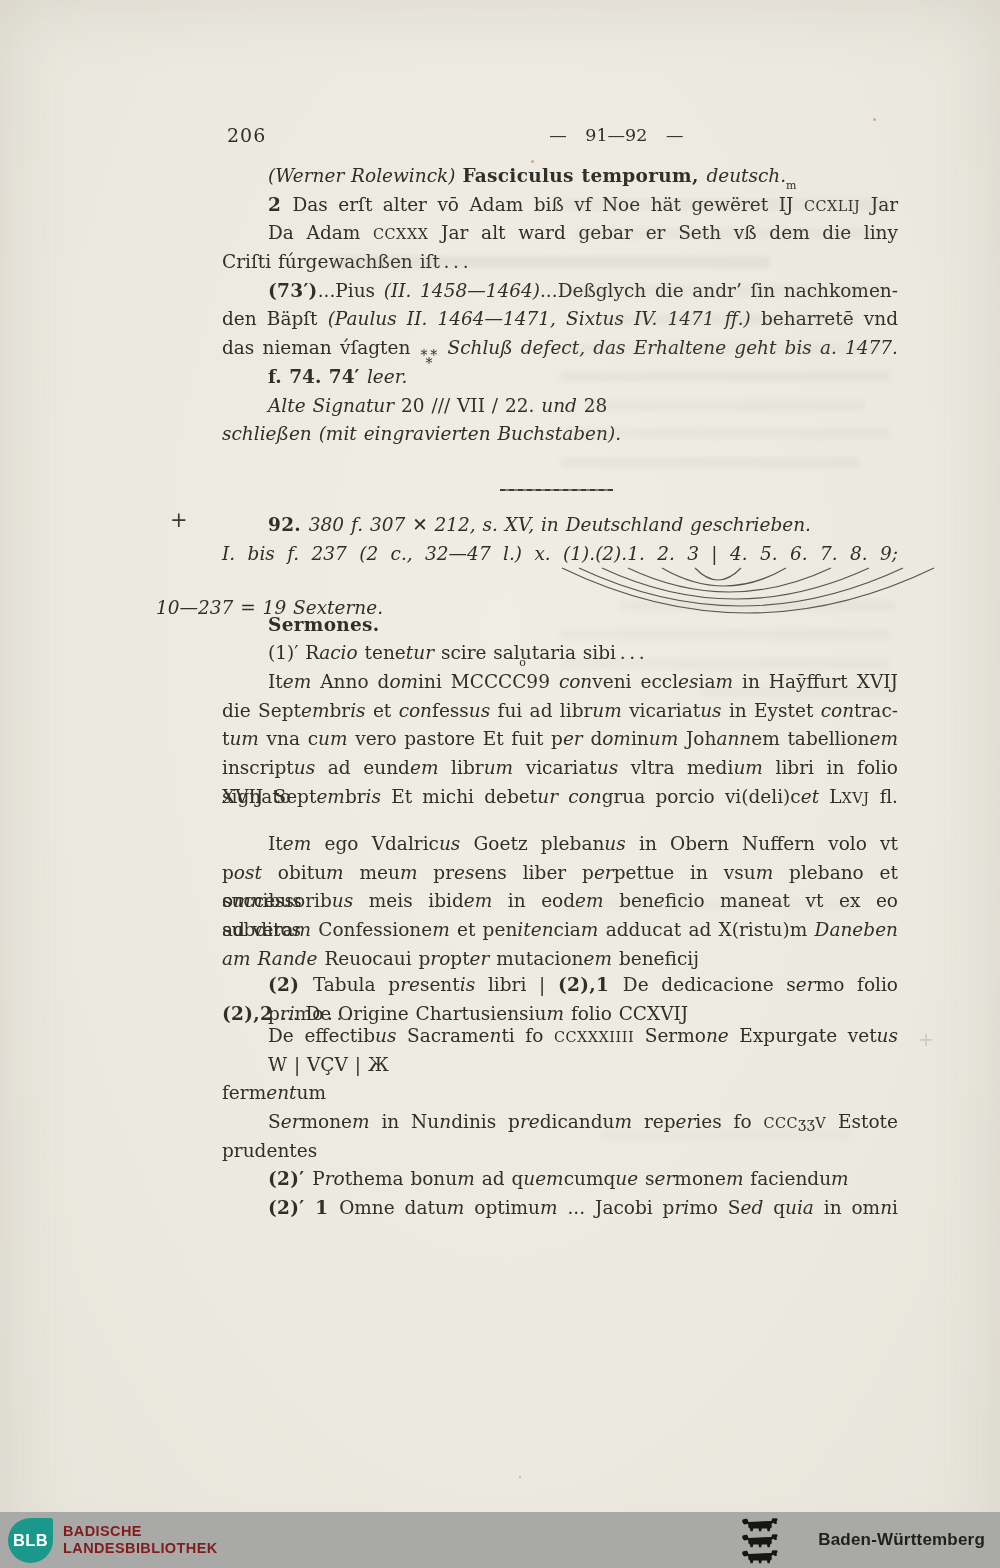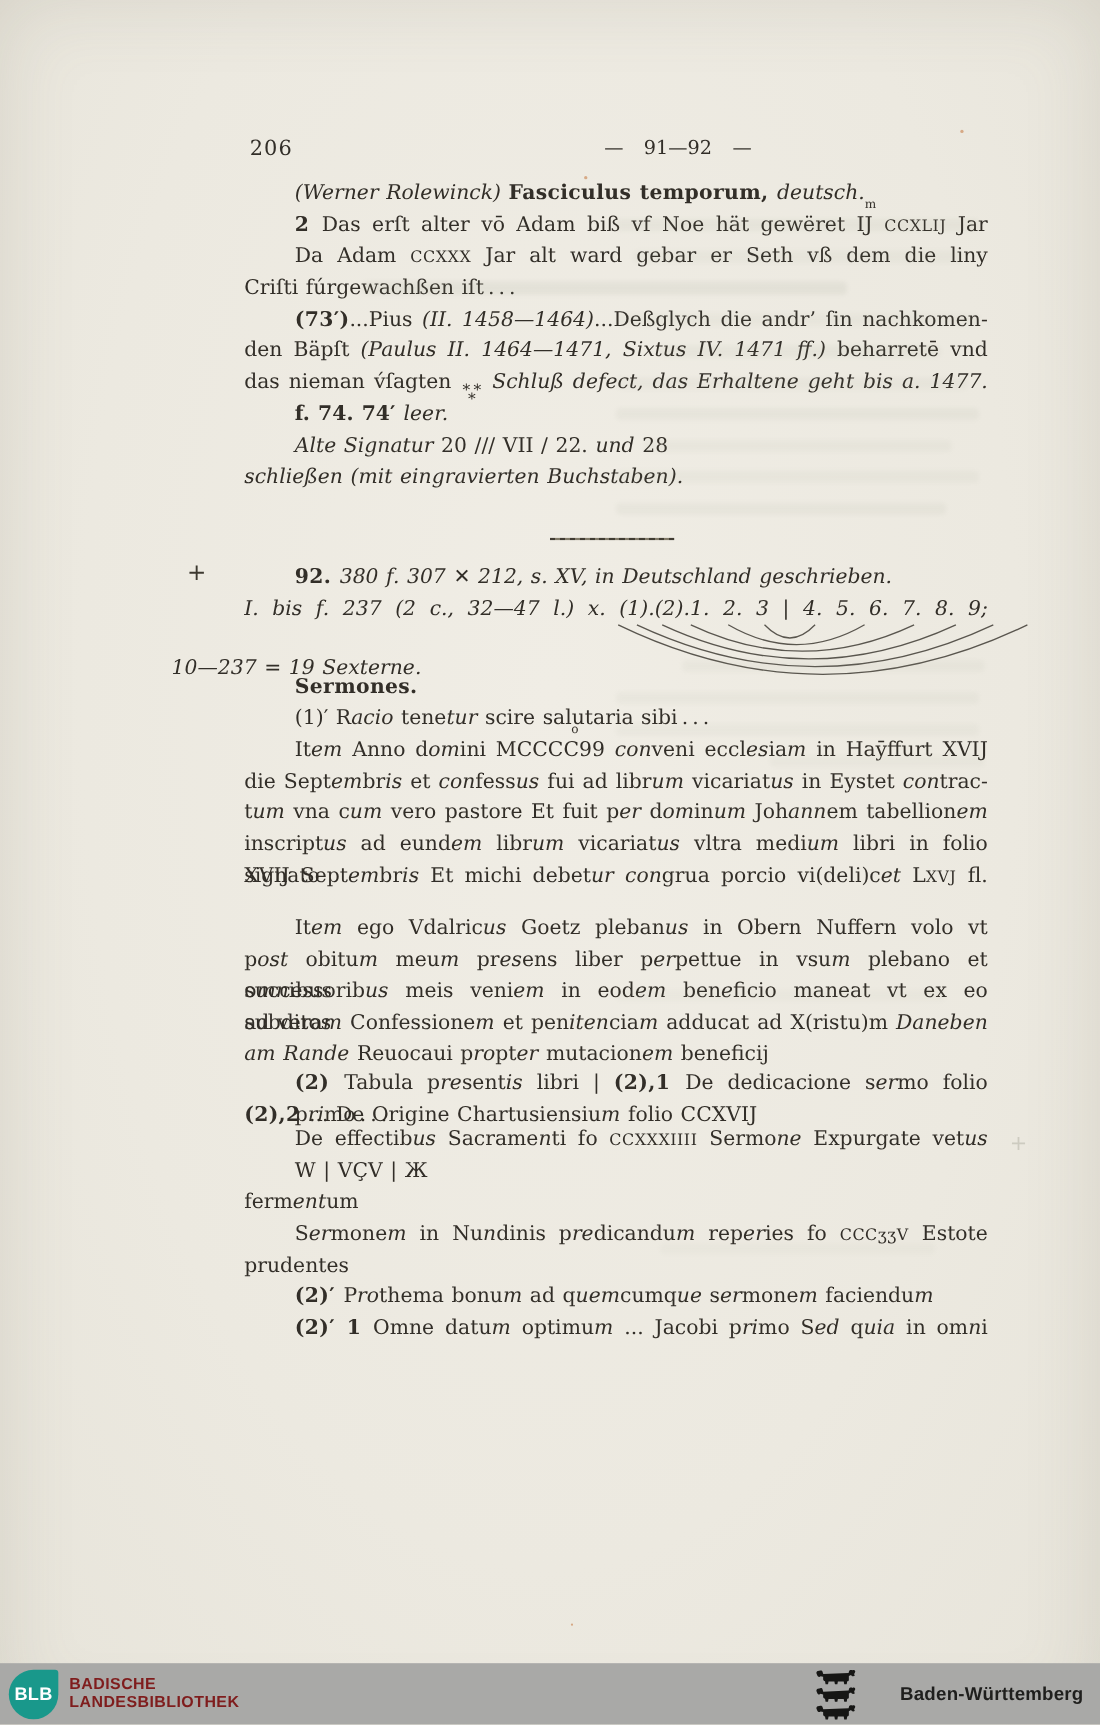--- a/index.html
+++ b/index.html
@@ -93,21 +93,21 @@
       <div class="block" style="top: 668px;">
         <div class="line j ind"><span class="s-n">It</span><span class="s-i">em</span><span class="s-n"> Anno d</span><span class="s-i">om</span><span class="s-n">ini MCCC</span><span class="over"><span class="ab">o</span>C</span><span class="s-n">99 </span><span class="s-i">con</span><span class="s-n">veni eccl</span><span class="s-i">es</span><span class="s-n">ia</span><span class="s-i">m</span><span class="s-n"> in Haȳffurt XVIJ</span></div>
         <div class="line j"><span class="s-n">die Sept</span><span class="s-i">em</span><span class="s-n">br</span><span class="s-i">is</span><span class="s-n"> et </span><span class="s-i">con</span><span class="s-n">fess</span><span class="s-i">us</span><span class="s-n"> fui ad libr</span><span class="s-i">um</span><span class="s-n"> vicariat</span><span class="s-i">us</span><span class="s-n"> in Eystet </span><span class="s-i">con</span><span class="s-n">trac-</span></div>
         <div class="line j"><span class="s-n">t</span><span class="s-i">um</span><span class="s-n"> vna c</span><span class="s-i">um</span><span class="s-n"> vero pastore Et fuit p</span><span class="s-i">er</span><span class="s-n"> d</span><span class="s-i">om</span><span class="s-n">in</span><span class="s-i">um</span><span class="s-n"> Joh</span><span class="s-i">ann</span><span class="s-n">em tabellion</span><span class="s-i">em</span></div>
         <div class="line j"><span class="s-n">inscript</span><span class="s-i">us</span><span class="s-n"> ad eund</span><span class="s-i">em</span><span class="s-n"> libr</span><span class="s-i">um</span><span class="s-n"> vicariat</span><span class="s-i">us</span><span class="s-n"> vltra medi</span><span class="s-i">um</span><span class="s-n"> libri in folio signato</span></div>
         <div class="line j"><span class="s-n">XVIJ Sept</span><span class="s-i">em</span><span class="s-n">br</span><span class="s-i">is</span><span class="s-n"> Et michi debet</span><span class="s-i">ur</span><span class="s-n"> </span><span class="s-i">con</span><span class="s-n">grua porcio vi(deli)c</span><span class="s-i">et</span><span class="s-n"> L</span><span class="s-sc">XVJ</span><span class="s-n"> fl.</span></div>
       </div>
       <div class="block" style="top: 830px;">
         <div class="line j ind"><span class="s-n">It</span><span class="s-i">em</span><span class="s-n"> ego Vdalric</span><span class="s-i">us</span><span class="s-n"> Goetz pleban</span><span class="s-i">us</span><span class="s-n"> in Obern Nuffern volo vt</span></div>
         <div class="line j"><span class="s-n">p</span><span class="s-i">ost</span><span class="s-n"> obitu</span><span class="s-i">m</span><span class="s-n"> meu</span><span class="s-i">m</span><span class="s-n"> pr</span><span class="s-i">es</span><span class="s-n">ens liber p</span><span class="s-i">er</span><span class="s-n">pettue in vsu</span><span class="s-i">m</span><span class="s-n"> plebano et o</span><span class="s-i">mn</span><span class="s-n">ibus</span></div>
-        <div class="line j"><span class="s-n">successorib</span><span class="s-i">us</span><span class="s-n"> meis veni</span><span class="s-i">em</span><span class="s-n"> in eod</span><span class="s-i">em</span><span class="s-n"> ben</span><span class="s-i">e</span><span class="s-n">ficio maneat vt ex eo subditos</span></div>
+        <div class="line j"><span class="s-n">successorib</span><span class="s-i">us</span><span class="s-n"> meis ibid</span><span class="s-i">em</span><span class="s-n"> in eod</span><span class="s-i">em</span><span class="s-n"> ben</span><span class="s-i">e</span><span class="s-n">ficio maneat vt ex eo subditos</span></div>
         <div class="line j"><span class="s-n">ad vera</span><span class="s-i">m</span><span class="s-n"> Confessione</span><span class="s-i">m</span><span class="s-n"> et pen</span><span class="s-i">iten</span><span class="s-n">cia</span><span class="s-i">m</span><span class="s-n"> adducat ad X(ristu)m </span><span class="s-i">Daneben</span></div>
         <div class="line"><span class="s-i">am Rande </span><span class="s-n">Reuocaui p</span><span class="s-i">ro</span><span class="s-n">pt</span><span class="s-i">er</span><span class="s-n"> mutacion</span><span class="s-i">em</span><span class="s-n"> beneficij</span></div>
       </div>
       <div class="block" style="top: 971px;">
         <div class="line j ind"><span class="s-b">(2) </span><span class="s-n">Tabula p</span><span class="s-i">re</span><span class="s-n">sent</span><span class="s-i">is</span><span class="s-n"> libri | </span><span class="s-b">(2),1 </span><span class="s-n">De dedicacione s</span><span class="s-i">er</span><span class="s-n">mo folio p</span><span class="s-i">ri</span><span class="s-n">mo . . .</span></div>
         <div class="line"><span class="s-b">(2),2 </span><span class="s-n">... De Origine Chartusiensiu</span><span class="s-i">m</span><span class="s-n"> folio CCXVIJ</span></div>
       </div>
       <div class="block" style="top: 1022px;">
         <div class="line j ind"><span class="s-n">De effectib</span><span class="s-i">us</span><span class="s-n"> Sacrame</span><span class="s-i">n</span><span class="s-n">ti fo </span><span class="s-sc">CCXXXIIII</span><span class="s-n"> Sermo</span><span class="s-i">ne</span><span class="s-n"> Expurgate vet</span><span class="s-i">us</span></div>
         <div class="line ind"><span class="s-n">W | VÇV | Ж</span></div>

